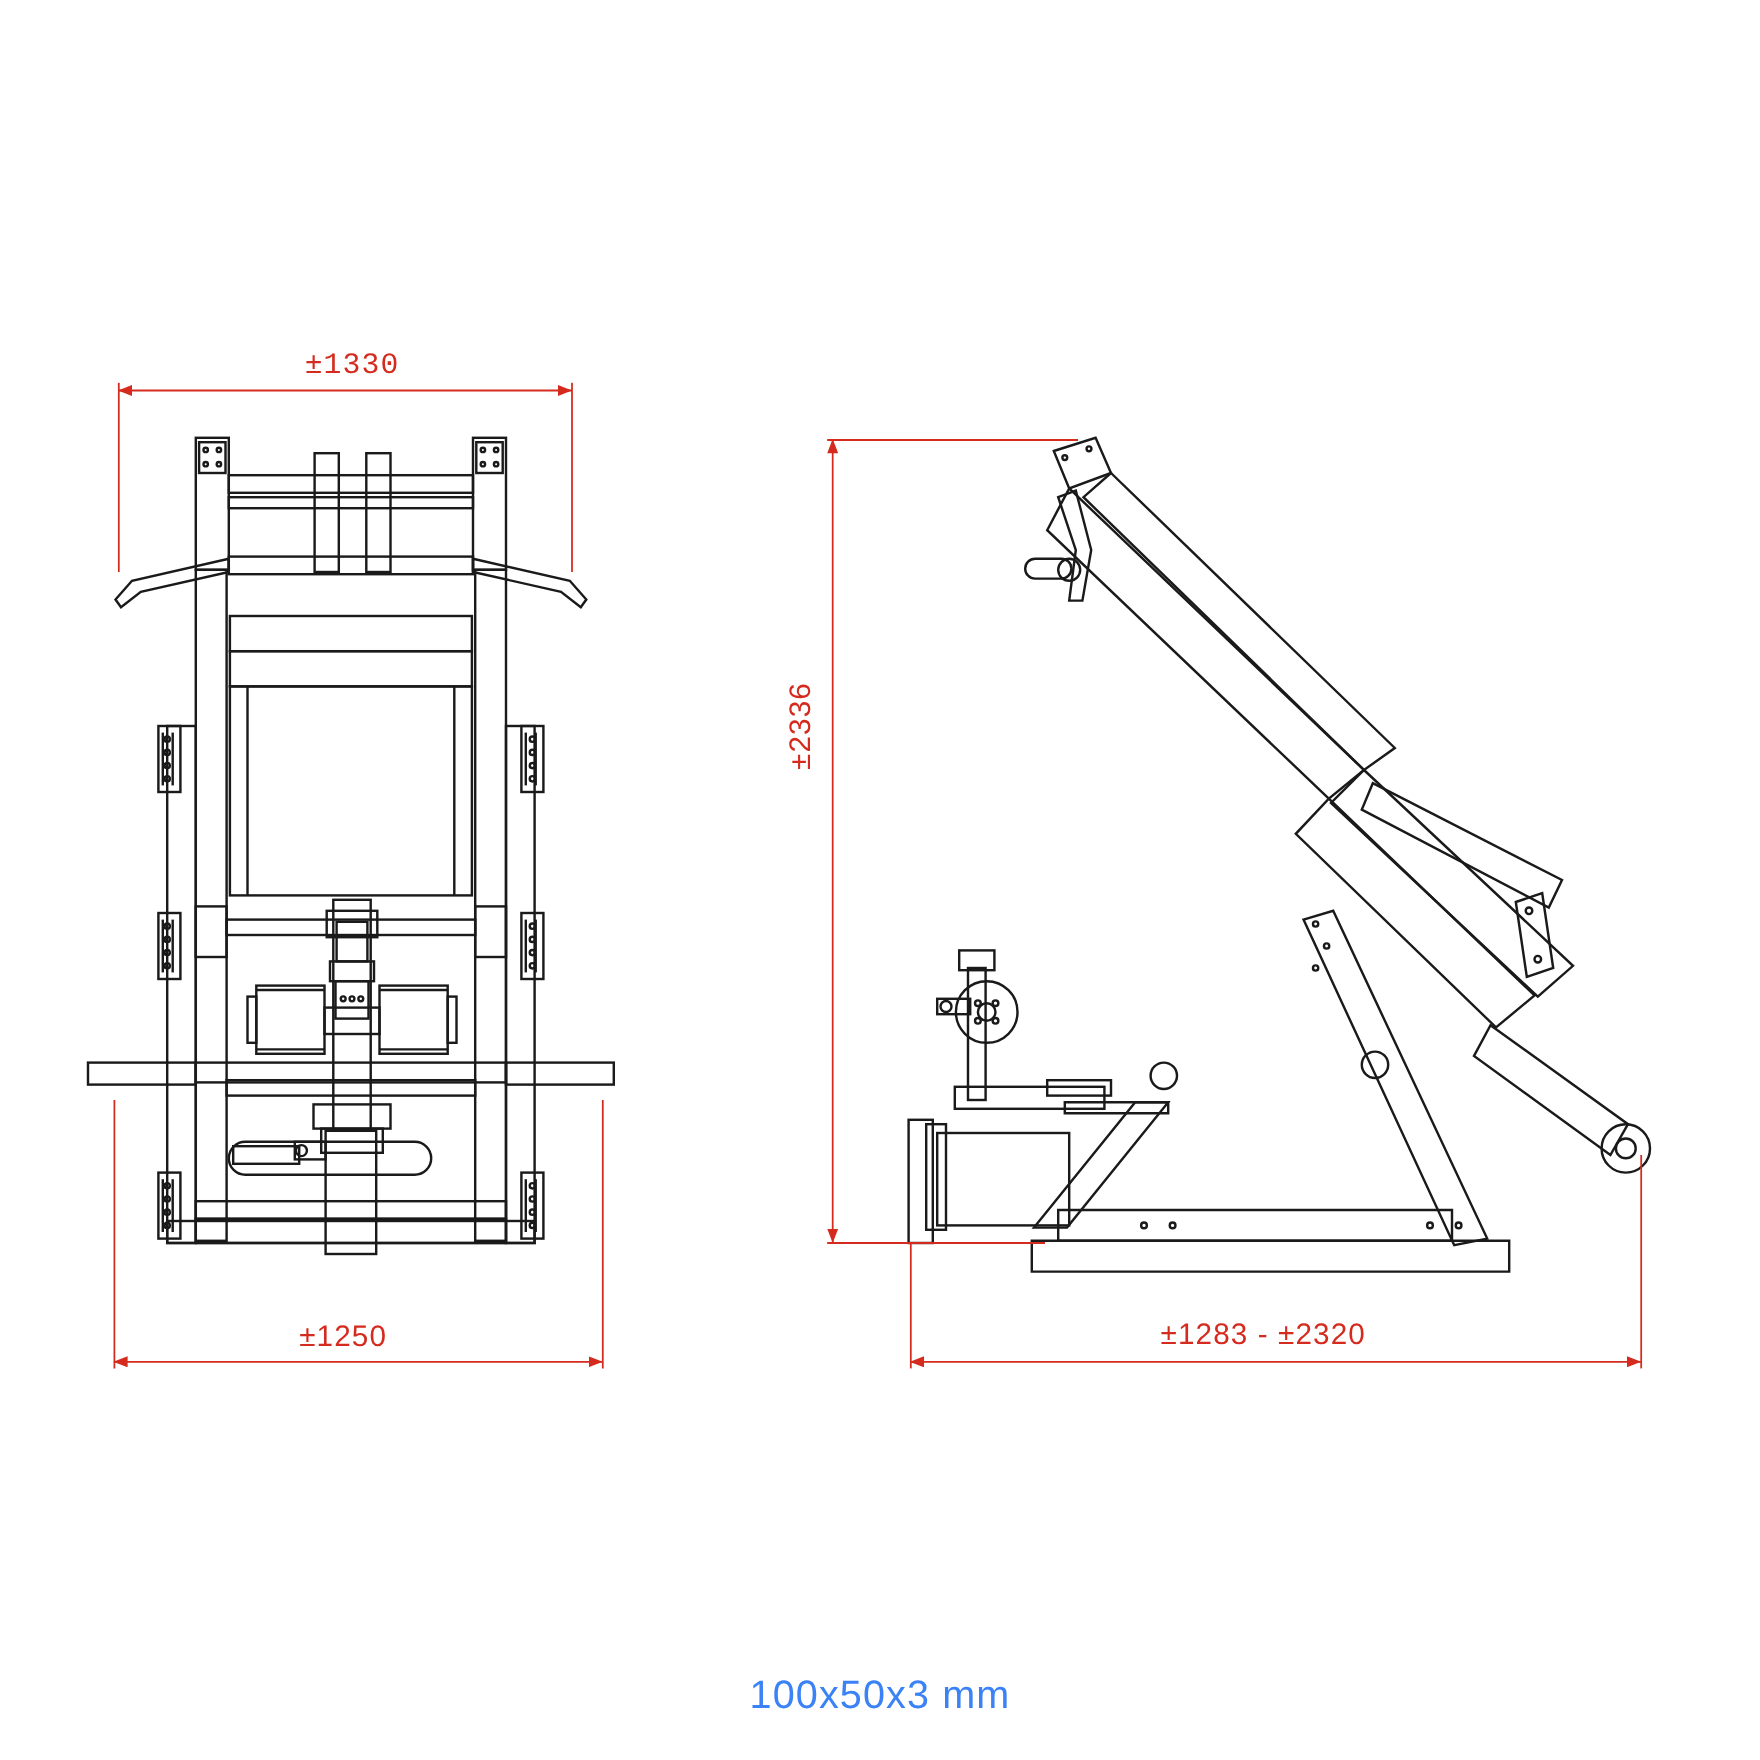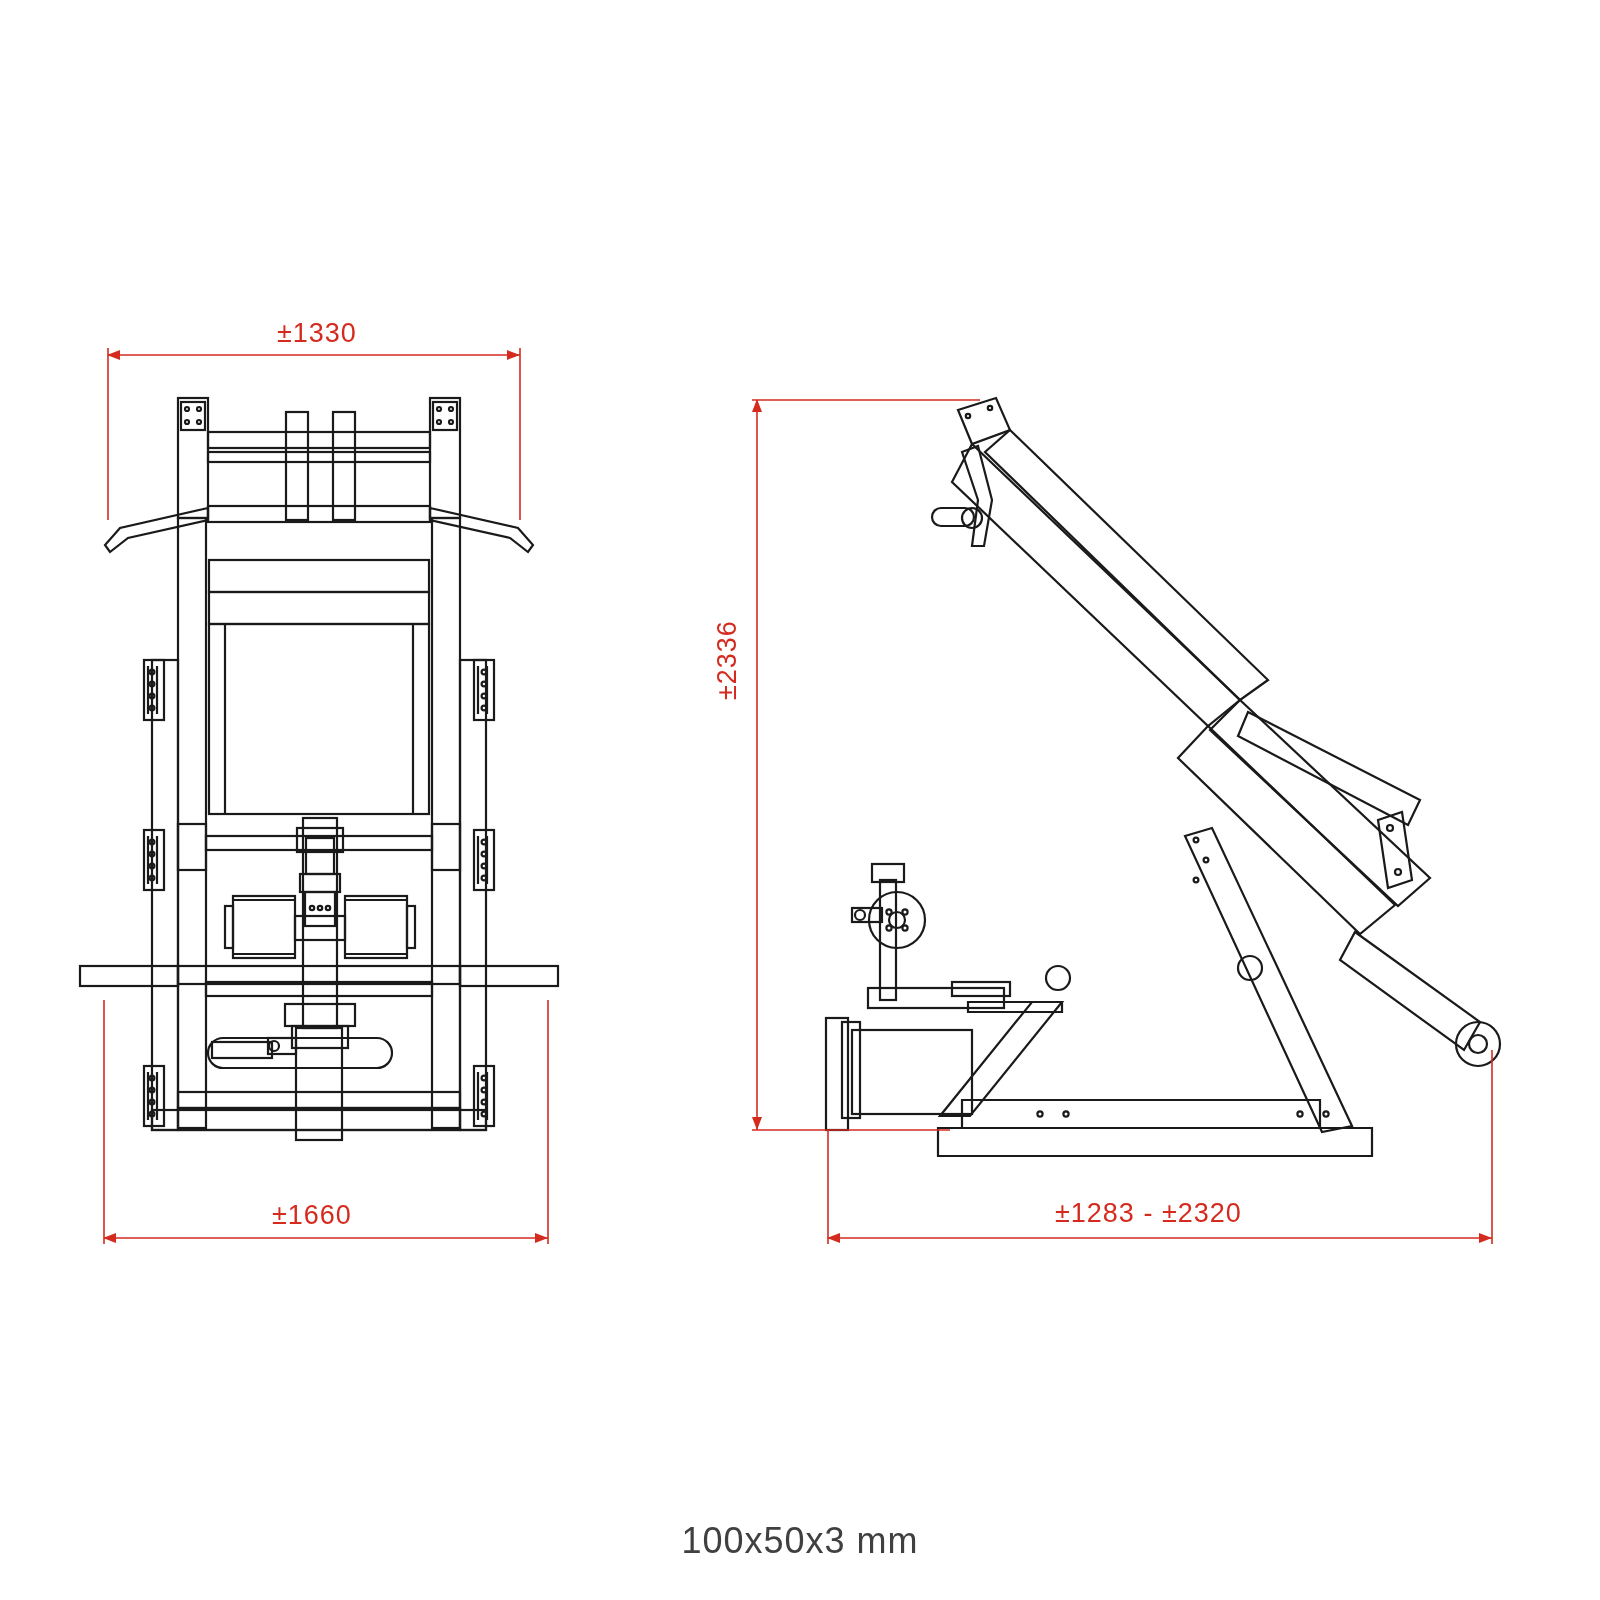--- a/index.html
+++ b/index.html
@@ -21,38 +21,38 @@
     height: 1600px;
   }
   .dim-label {
     position: absolute;
     color: #d42b1e;
     font-family: "Liberation Sans", sans-serif;
     font-size: 27px;
     letter-spacing: 1px;
     white-space: nowrap;
   }
-  #label-width-top { left: 277px; top: 318px; }
+  #label-width-top { left: 277px; top: 318px; font-family: Liberation Mono, monospace; }
   #label-width-bottom { left: 272px; top: 1200px; }
   #label-height {
     left: 712px;
     top: 700px;
     transform: rotate(-90deg);
     transform-origin: left top;
   }
   #label-depth { left: 1055px; top: 1198px; }
   #footer-note {
     position: absolute;
     left: 0;
     top: 1520px;
     width: 1600px;
     text-align: center;
     font-family: "Liberation Sans", sans-serif;
     font-size: 36px;
-    color: #404040;
+    color: #3b82f6;
     letter-spacing: 1px;
   }
 </style>
 </head>
 <body>
 
 <svg id="sheet" viewBox="0 0 1600 1600">
   <defs>
     <marker id="arrR" markerWidth="14" markerHeight="10" refX="13" refY="5" orient="auto" markerUnits="userSpaceOnUse">
       <path d="M0,0 L13,5 L0,10 z" fill="#d42b1e"></path>
@@ -263,17 +263,17 @@
     </g>
     <g>
       <line x1="828" y1="1238" x2="1492" y2="1238" marker-start="url(#arrL)" marker-end="url(#arrR)"></line>
       <line x1="828" y1="1130" x2="828" y2="1244"></line>
       <line x1="1492" y1="1050" x2="1492" y2="1244"></line>
     </g>
   </g>
 </svg>
 
 <div class="dim-label" id="label-width-top">±1330</div>
-<div class="dim-label" id="label-width-bottom">±1660</div>
+<div class="dim-label" id="label-width-bottom">±1250</div>
 <div class="dim-label" id="label-height">±2336</div>
 <div class="dim-label" id="label-depth">±1283 - ±2320</div>
 
 <div id="footer-note">100x50x3 mm</div>
 
 </body></html>

